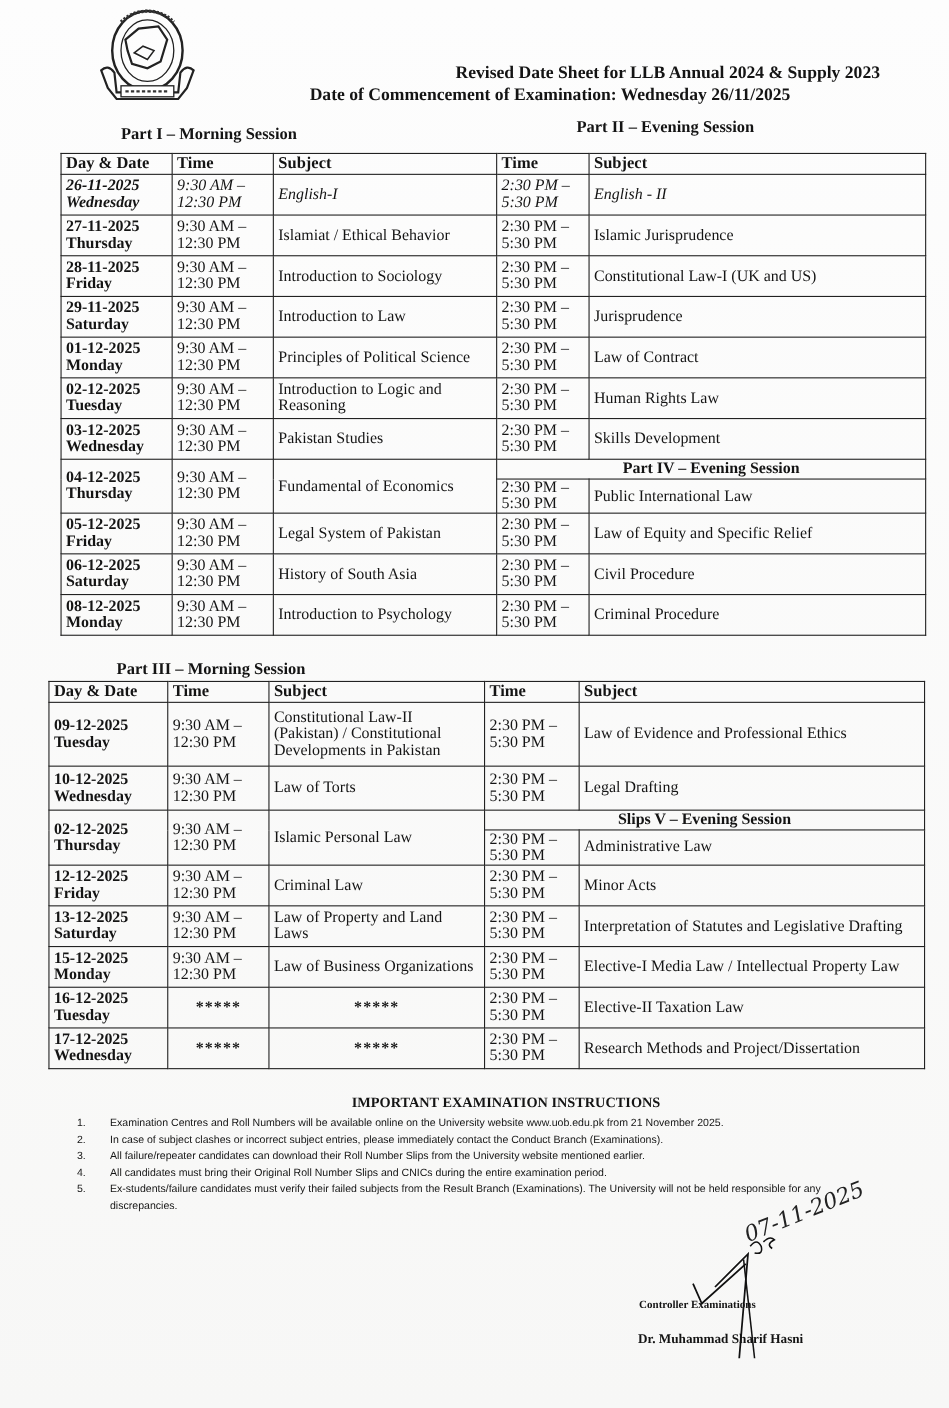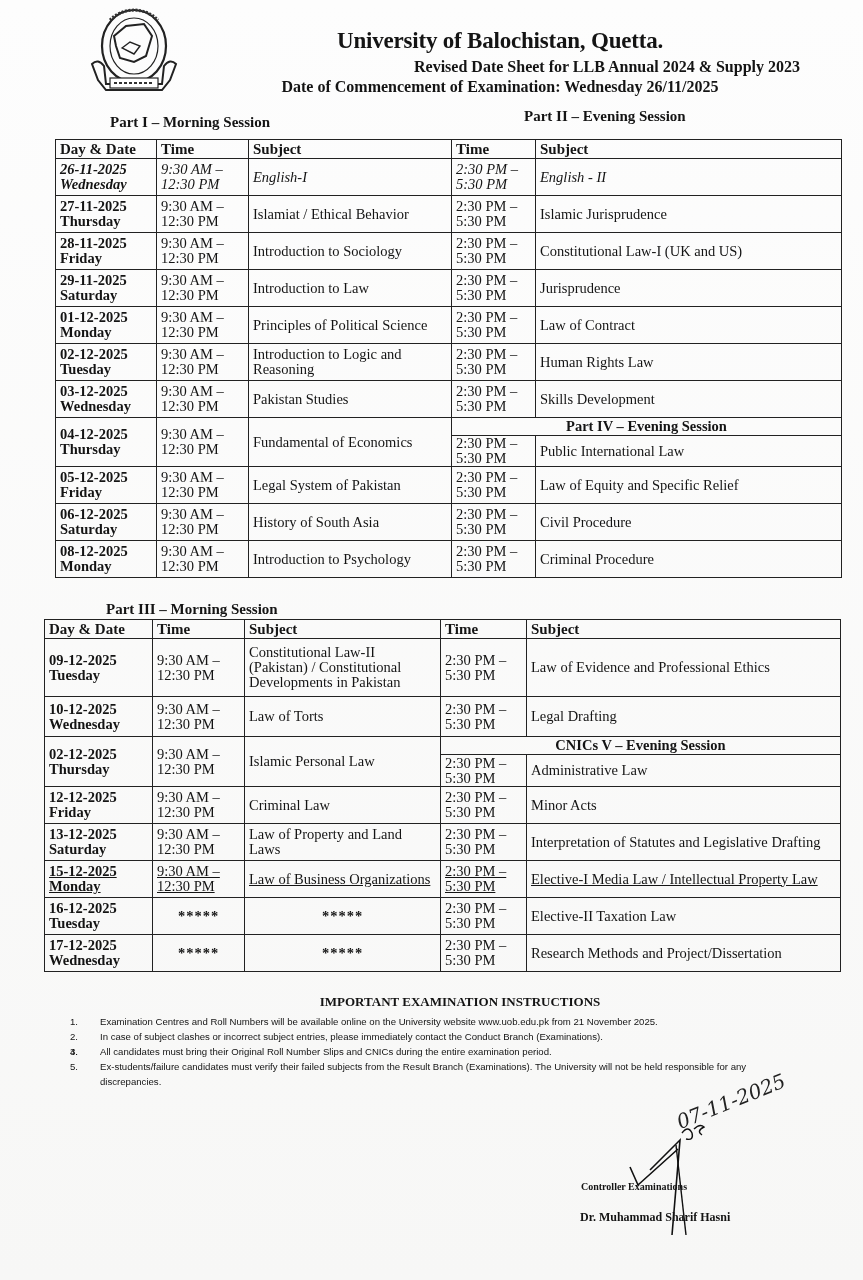--- a/index.html
+++ b/index.html
@@ -53,21 +53,20 @@
     <ellipse cx="50" cy="40" rx="32" ry="36" fill="none" stroke="#222" stroke-width="2.2"></ellipse>
     <ellipse cx="50" cy="40" rx="24" ry="28" fill="none" stroke="#222" stroke-width="1.2"></ellipse>
     <path d="M30 30 L42 20 L60 18 L68 30 L62 50 L50 56 L36 52 L32 40 Z" fill="none" stroke="#222" stroke-width="2"></path>
     <path d="M38 42 L46 36 L56 40 L50 48 Z" fill="none" stroke="#222" stroke-width="1.4"></path>
     <path d="M8 58 Q14 52 20 60 L22 78 L78 78 L80 60 Q86 52 92 58 L86 74 L78 84 L22 84 L14 74 Z" fill="none" stroke="#222" stroke-width="2"></path>
     <rect x="26" y="72" width="48" height="10" fill="#fff" stroke="#222" stroke-width="1.2"></rect>
     <path d="M30 77 h40" stroke="#333" stroke-width="2" stroke-dasharray="3 2"></path>
     <path d="M26 14 A34 34 0 0 1 74 14" fill="none" stroke="#333" stroke-width="3" stroke-dasharray="2 1.5"></path>
   </svg>
 
-  <div class="title">University of Balochistan, Quetta.</div>
   <div class="subtitle">Revised Date Sheet for LLB Annual 2024 &amp; Supply 2023</div>
   <div class="commence">Date of Commencement of Examination: Wednesday 26/11/2025</div>
 
   <div class="sess-label" style="left:110px; top:114px;">Part I – Morning Session</div>
   <div class="sess-label" style="left:524px; top:108px;">Part II – Evening Session</div>
 
   <table class="sheet" id="t1" style="left:55px; top:139px; width:786px;">
     <colgroup>
       <col style="width:101px">
         <col style="width:92px">
@@ -322,21 +321,21 @@
         <tr style="height: 18px;">
           <td rowspan="2" class="date">
             <span>02-12-2025</span>
             <span>Thursday</span>
           </td>
           <td rowspan="2" class="time">
             <span>9:30 AM –</span>
             <span>12:30 PM</span>
           </td>
           <td rowspan="2" class=""><span>Islamic Personal Law</span></td>
-          <td colspan="2" class="span-head">CNICs V – Evening Session</td>
+          <td colspan="2" class="span-head">Slips V – Evening Session</td>
         </tr>
         <tr style="height: 32px;">
           <td class="time">
             <span>2:30 PM –</span>
             <span>5:30 PM</span>
           </td>
           <td><span>Administrative Law</span></td>
         </tr>
         <tr style="height: 37px;">
           <td class="date">
@@ -363,21 +362,21 @@
             <span>9:30 AM –</span>
             <span>12:30 PM</span>
           </td>
           <td class=""><span>Law of Property and Land Laws</span></td>
           <td class="time">
             <span>2:30 PM –</span>
             <span>5:30 PM</span>
           </td>
           <td><span>Interpretation of Statutes and Legislative Drafting</span></td>
         </tr>
-        <tr style="height: 37px; text-decoration: underline;">
+        <tr style="height: 37px;">
           <td class="date">
             <span>15-12-2025</span>
             <span>Monday</span>
           </td>
           <td class="time">
             <span>9:30 AM –</span>
             <span>12:30 PM</span>
           </td>
           <td class=""><span>Law of Business Organizations</span></td>
           <td class="time">
@@ -412,21 +411,21 @@
           </td>
           <td><span>Research Methods and Project/Dissertation</span></td>
         </tr>
       </tbody>
   </table>
 
   <div class="instr-title">IMPORTANT EXAMINATION INSTRUCTIONS</div>
   <ol class="instr">
     <li><span class="num">1.</span><span>Examination Centres and Roll Numbers will be available online on the University website www.uob.edu.pk from 21 November 2025.</span></li>
     <li><span class="num">2.</span><span>In case of subject clashes or incorrect subject entries, please immediately contact the Conduct Branch (Examinations).</span></li>
-    <li><span class="num">3.</span></li>
+    <li><span class="num">3.</span><span>All failure/repeater candidates can download their Roll Number Slips from the University website mentioned earlier.</span></li>
     <li><span class="num">4.</span><span>All candidates must bring their Original Roll Number Slips and CNICs during the entire examination period.</span></li>
     <li><span class="num">5.</span><span>Ex-students/failure candidates must verify their failed subjects from the Result Branch (Examinations). The University will not be held responsible for any discrepancies.</span></li>
   </ol>
 
   <svg class="sig-svg" viewBox="0 0 230 150">
     <path d="M60 85 L90 55 L82 150" fill="none" stroke="#111" stroke-width="1.6"></path>
     <path d="M86 60 L96 150" fill="none" stroke="#111" stroke-width="1.4"></path>
     <path d="M40 82 L48 100 L88 64" fill="none" stroke="#111" stroke-width="1.6"></path>
     <path d="M92 48 q6 -8 10 0 q2 8 -6 6" fill="none" stroke="#111" stroke-width="1.4"></path>
     <path d="M104 44 q6 -6 10 -2 q-8 4 -2 8" fill="none" stroke="#111" stroke-width="1.4"></path>

